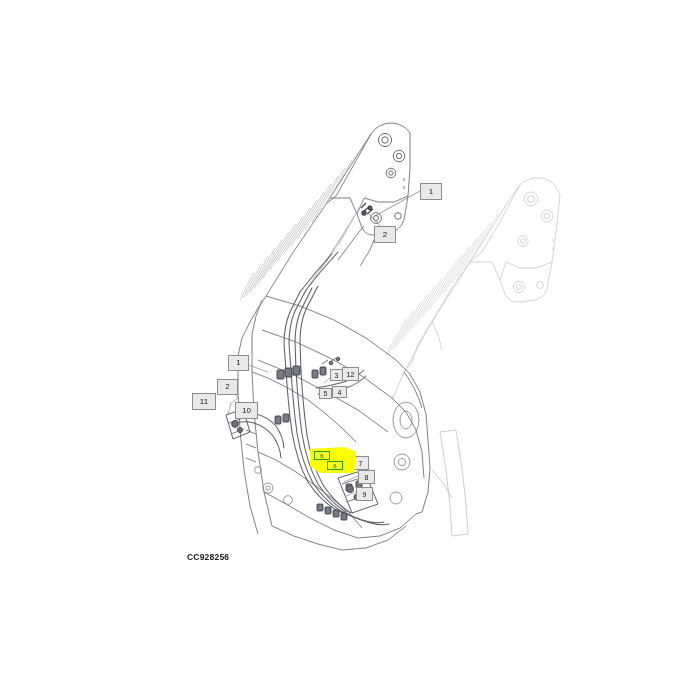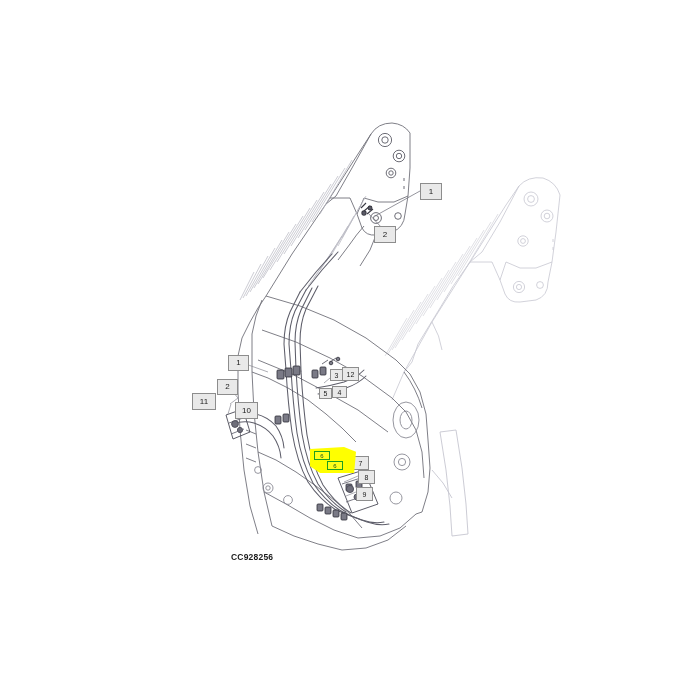--- a/index.html
+++ b/index.html
@@ -291,15 +291,15 @@
 
   <div class="callout sm" style="left:356px;top:487px;width:17px;height:14px;">9</div>
 
   <div class="hl-patch" style="left:310px;top:447px;width:46px;height:26px;
               clip-path:polygon(0% 8%, 74% 0%, 100% 18%, 96% 100%, 22% 100%, 0% 74%);"></div>
 
   <div class="gcallout" style="left:314px;top:451px;width:16px;height:9px;">6</div>
 
   <div class="gcallout" style="left:327px;top:461px;width:16px;height:9px;">6</div>
 
-  <div class="partlabel" style="left:187px;top:552px;margin-left:44px;">CC928256</div>
+  <div class="partlabel" style="left:187px;top:552px;">CC928256</div>
 
 </div>
 
 </body></html>

